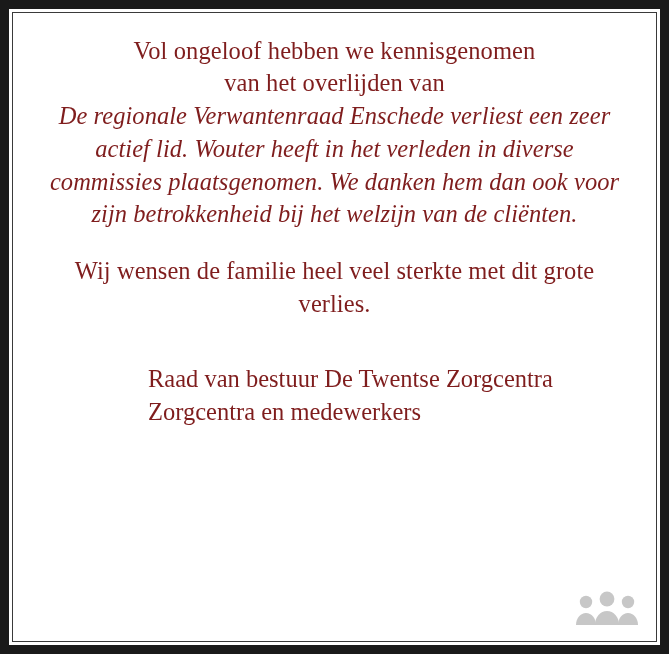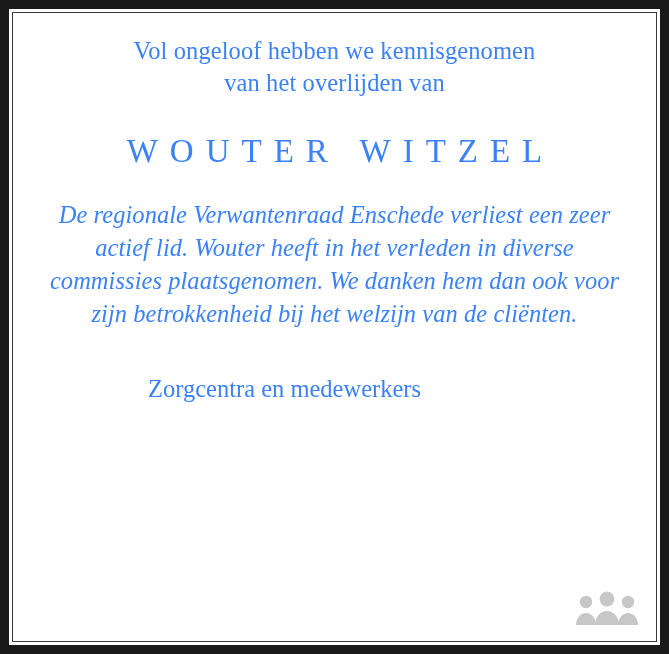--- a/index.html
+++ b/index.html
@@ -27,21 +27,21 @@
     right: 3px;
     bottom: 3px;
     border: 1px solid #3a3a3a;
     box-sizing: border-box;
     pointer-events: none;
   }
   .content {
     position: relative;
     padding: 26px 34px 0 34px;
     text-align: center;
-    color: #3b82f6;
+    color: #7f1d1d;
   }
   .intro {
     font-size: 24.5px;
     line-height: 1.32;
     margin: 0;
     letter-spacing: 0.1px;
   }
   .name {
     margin: 33px 0 30px 0;
     font-size: 33px;
@@ -85,26 +85,27 @@
 <div class="obituary">
   <div class="inner-frame"></div>
 
   <div class="content">
 
     <p class="intro">
       <span>Vol ongeloof hebben we kennisgenomen</span><br>
       <span>van het overlijden van</span>
     </p>
 
-    <h1 class="name">WOUTER WITZEL</h1>
 
     <p class="para body-main">De regionale Verwantenraad Enschede verliest een zeer actief lid. Wouter heeft in het verleden in diverse commissies plaatsgenomen. We danken hem dan ook voor zijn betrokkenheid bij het welzijn van de cliënten.</p>
 
+    <p class="para">Wij wensen de familie heel veel sterkte met dit grote verlies.</p>
 
     <div class="signature">
+      <div>Raad van bestuur De Twentse Zorgcentra</div>
       <div>Zorgcentra en medewerkers</div>
     </div>
   </div>
 
   <div class="logo">
     <svg viewBox="0 0 66 44" width="66" height="44" aria-hidden="true">
       <g fill="#9a9a9a">
         <circle cx="12" cy="13" r="6.2"></circle>
         <path d="M2 36c0-7 4.5-12 10-12s10 5 10 12z"></path>
         <circle cx="33" cy="10" r="7.4"></circle>

